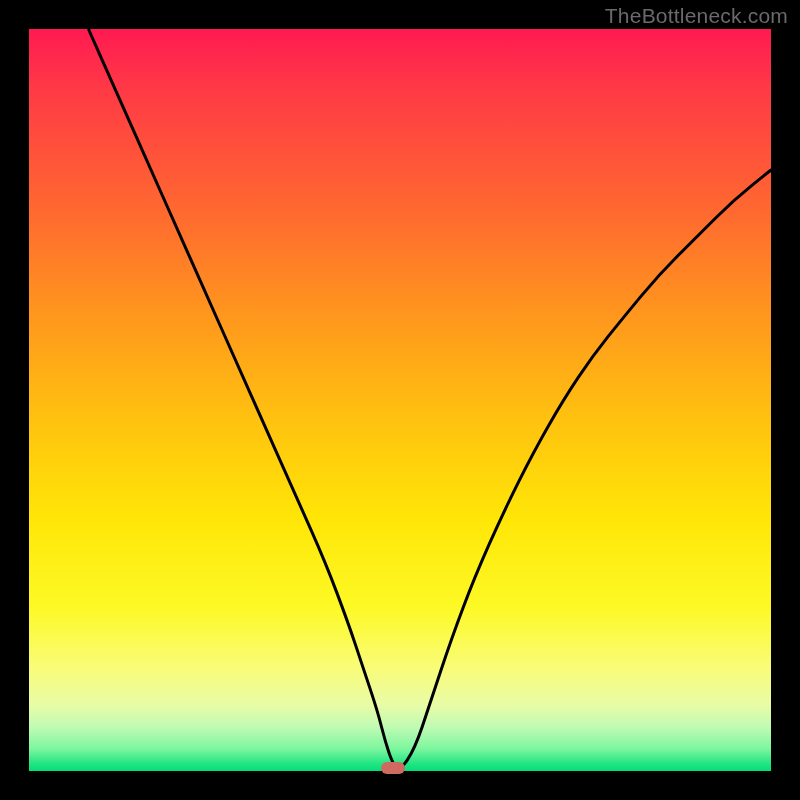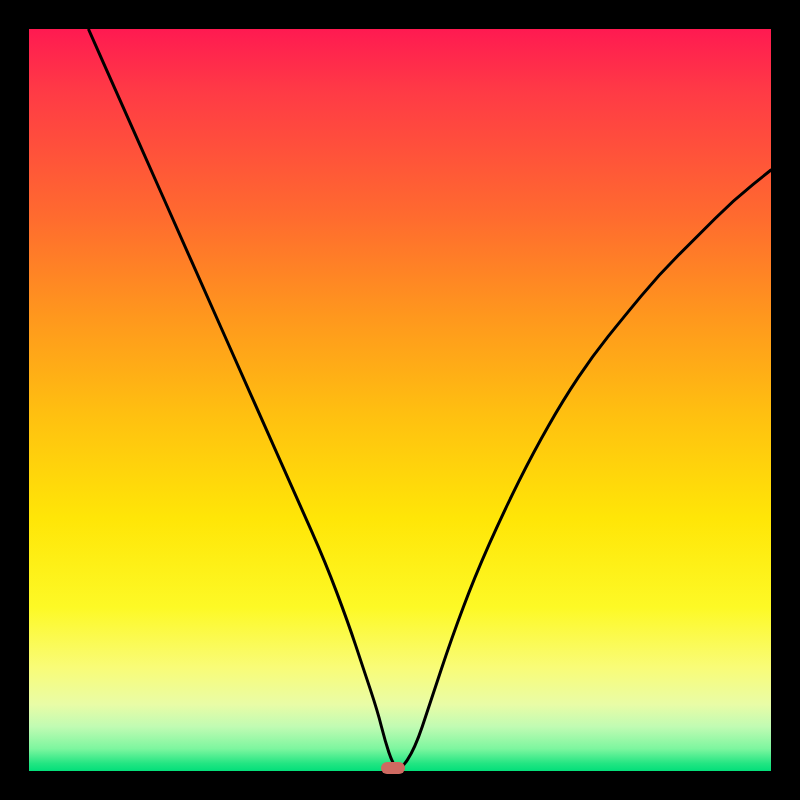--- a/index.html
+++ b/index.html
@@ -74,14 +74,15 @@
 
     <svg class="curve" viewBox="0 0 742 742" preserveAspectRatio="none">
 
       <path fill="none" stroke="#000" stroke-width="3" d="M 59.4 0.0 Q 59.4 0.0 74.2 33.4 Q 89.0 66.8 103.9 100.2 Q 118.7 133.6 133.6 167.0 Q 148.4 200.3 163.2 233.7 Q 178.1 267.1 192.9 300.5 Q 207.8 333.9 222.6 367.3 Q 237.4 400.7 252.3 434.1 Q 267.1 467.5 282.0 500.9 Q 296.8 534.2 307.9 563.9 Q 319.1 593.6 326.5 615.9 Q 333.9 638.1 341.3 660.4 Q 348.7 682.6 352.4 697.5 Q 356.2 712.3 359.9 723.5 Q 363.6 734.6 367.3 738.3 Q 371.0 742.0 378.4 730.9 Q 385.8 719.7 393.3 697.5 Q 400.7 675.2 411.8 641.8 Q 422.9 608.4 434.1 578.8 Q 445.2 549.1 460.0 515.7 Q 474.9 482.3 489.7 452.6 Q 504.6 422.9 519.4 397.0 Q 534.2 371.0 549.1 348.7 Q 563.9 326.5 578.8 307.9 Q 593.6 289.4 612.1 267.1 Q 630.7 244.9 649.3 226.3 Q 667.8 207.8 686.4 189.2 Q 704.9 170.7 723.5 155.8 T 742.0 141.0"></path>
     </svg>
 
     <div class="marker" style="left: 351.58px; top: 733px;"></div>
 
   </div>
 
+  <div class="watermark">TheBottleneck.com</div>
 
 </div>
 
 </body></html>

